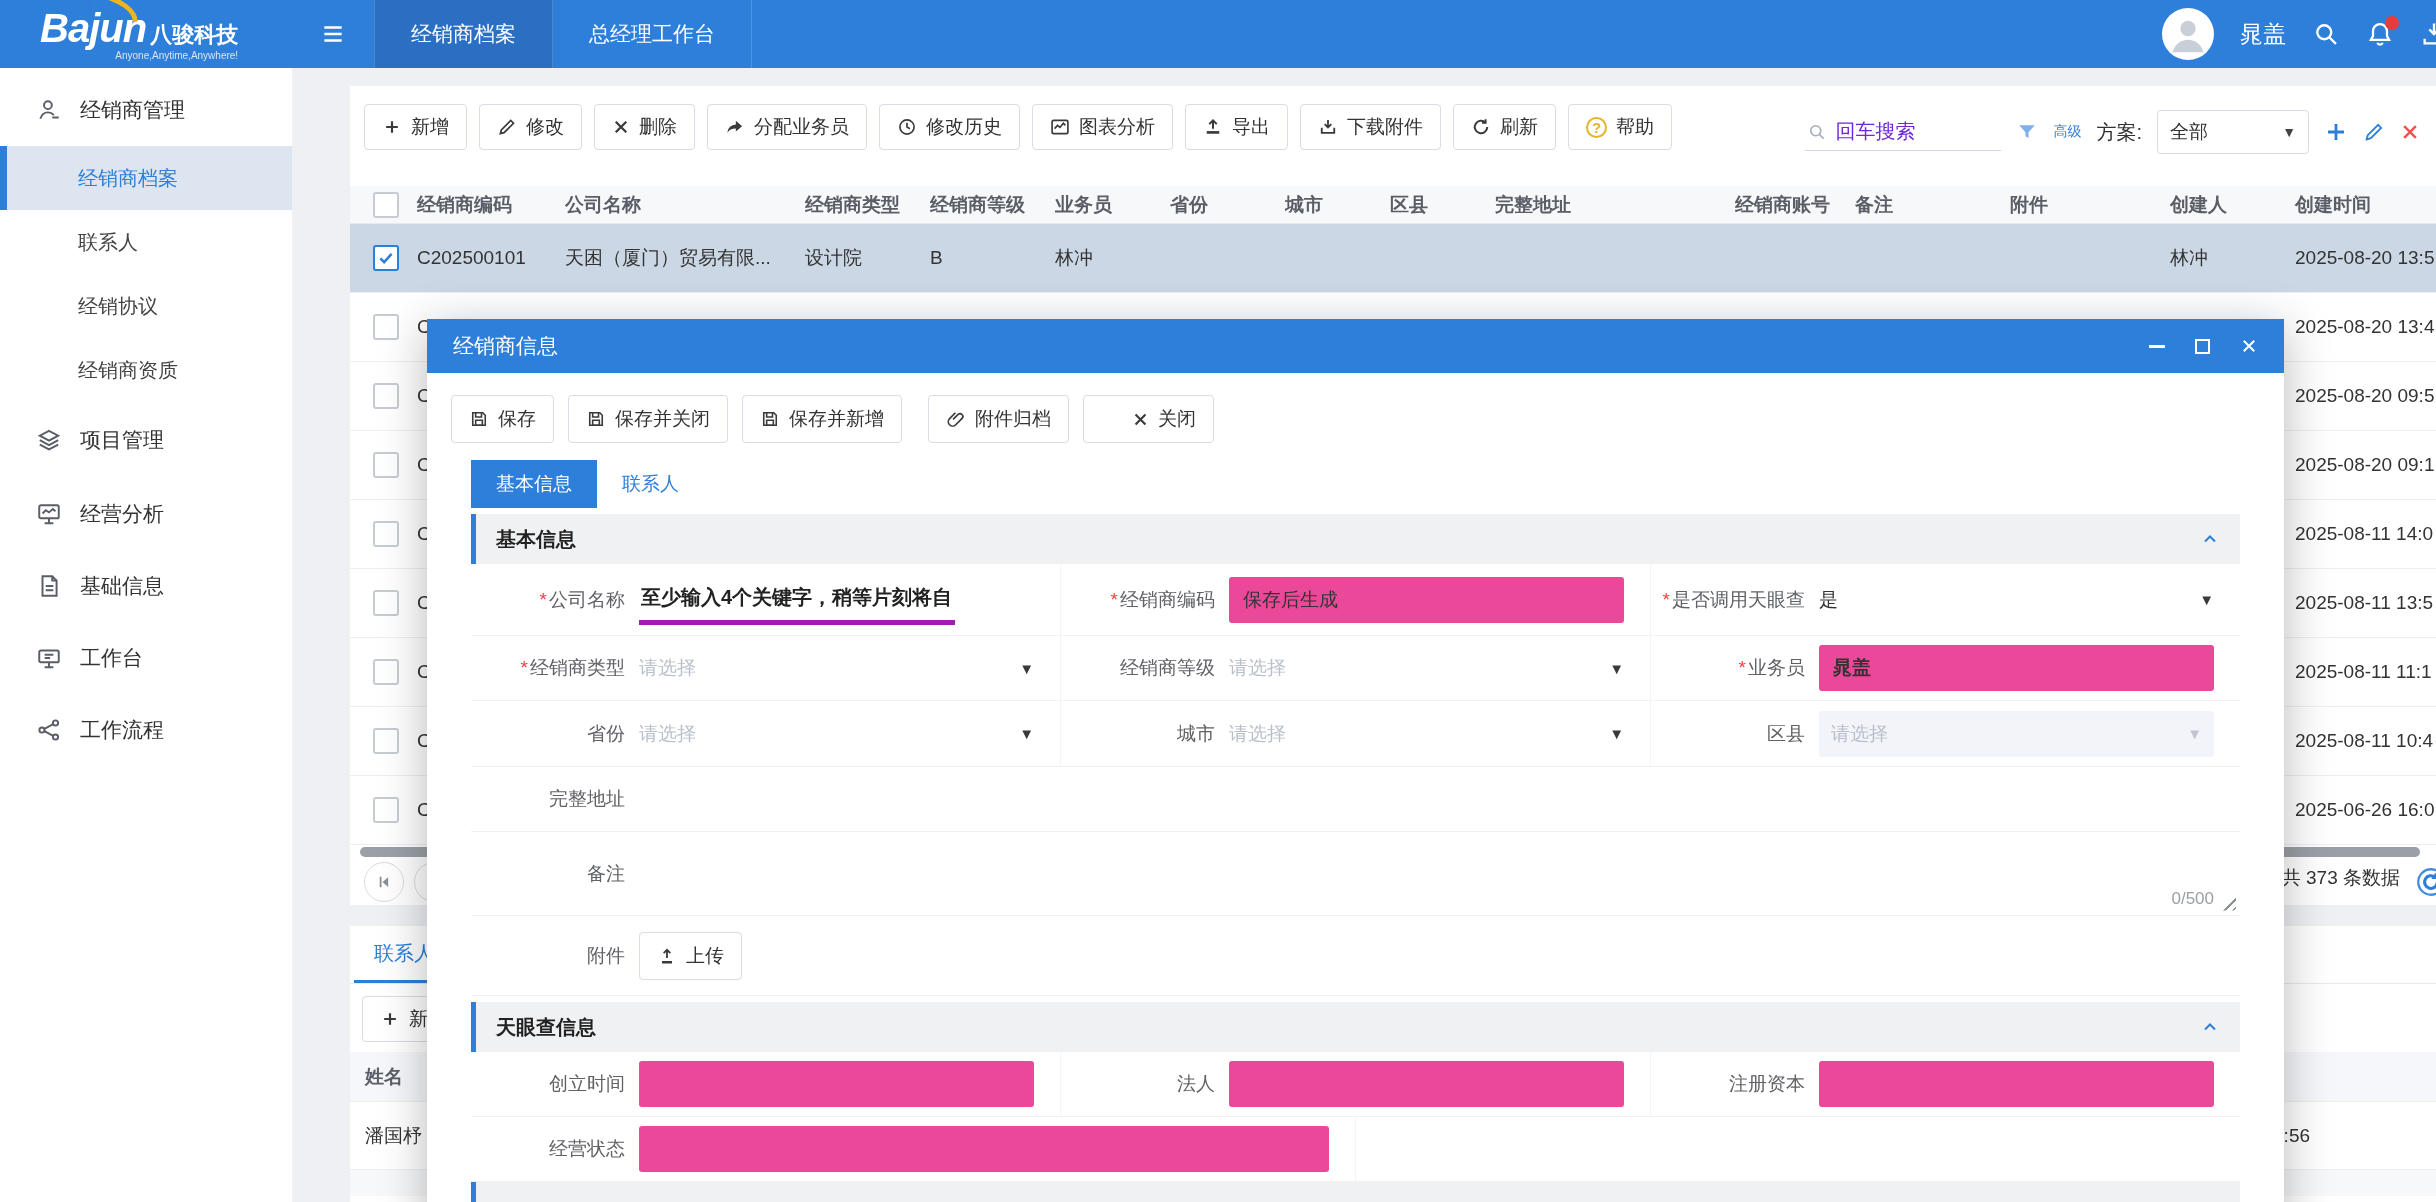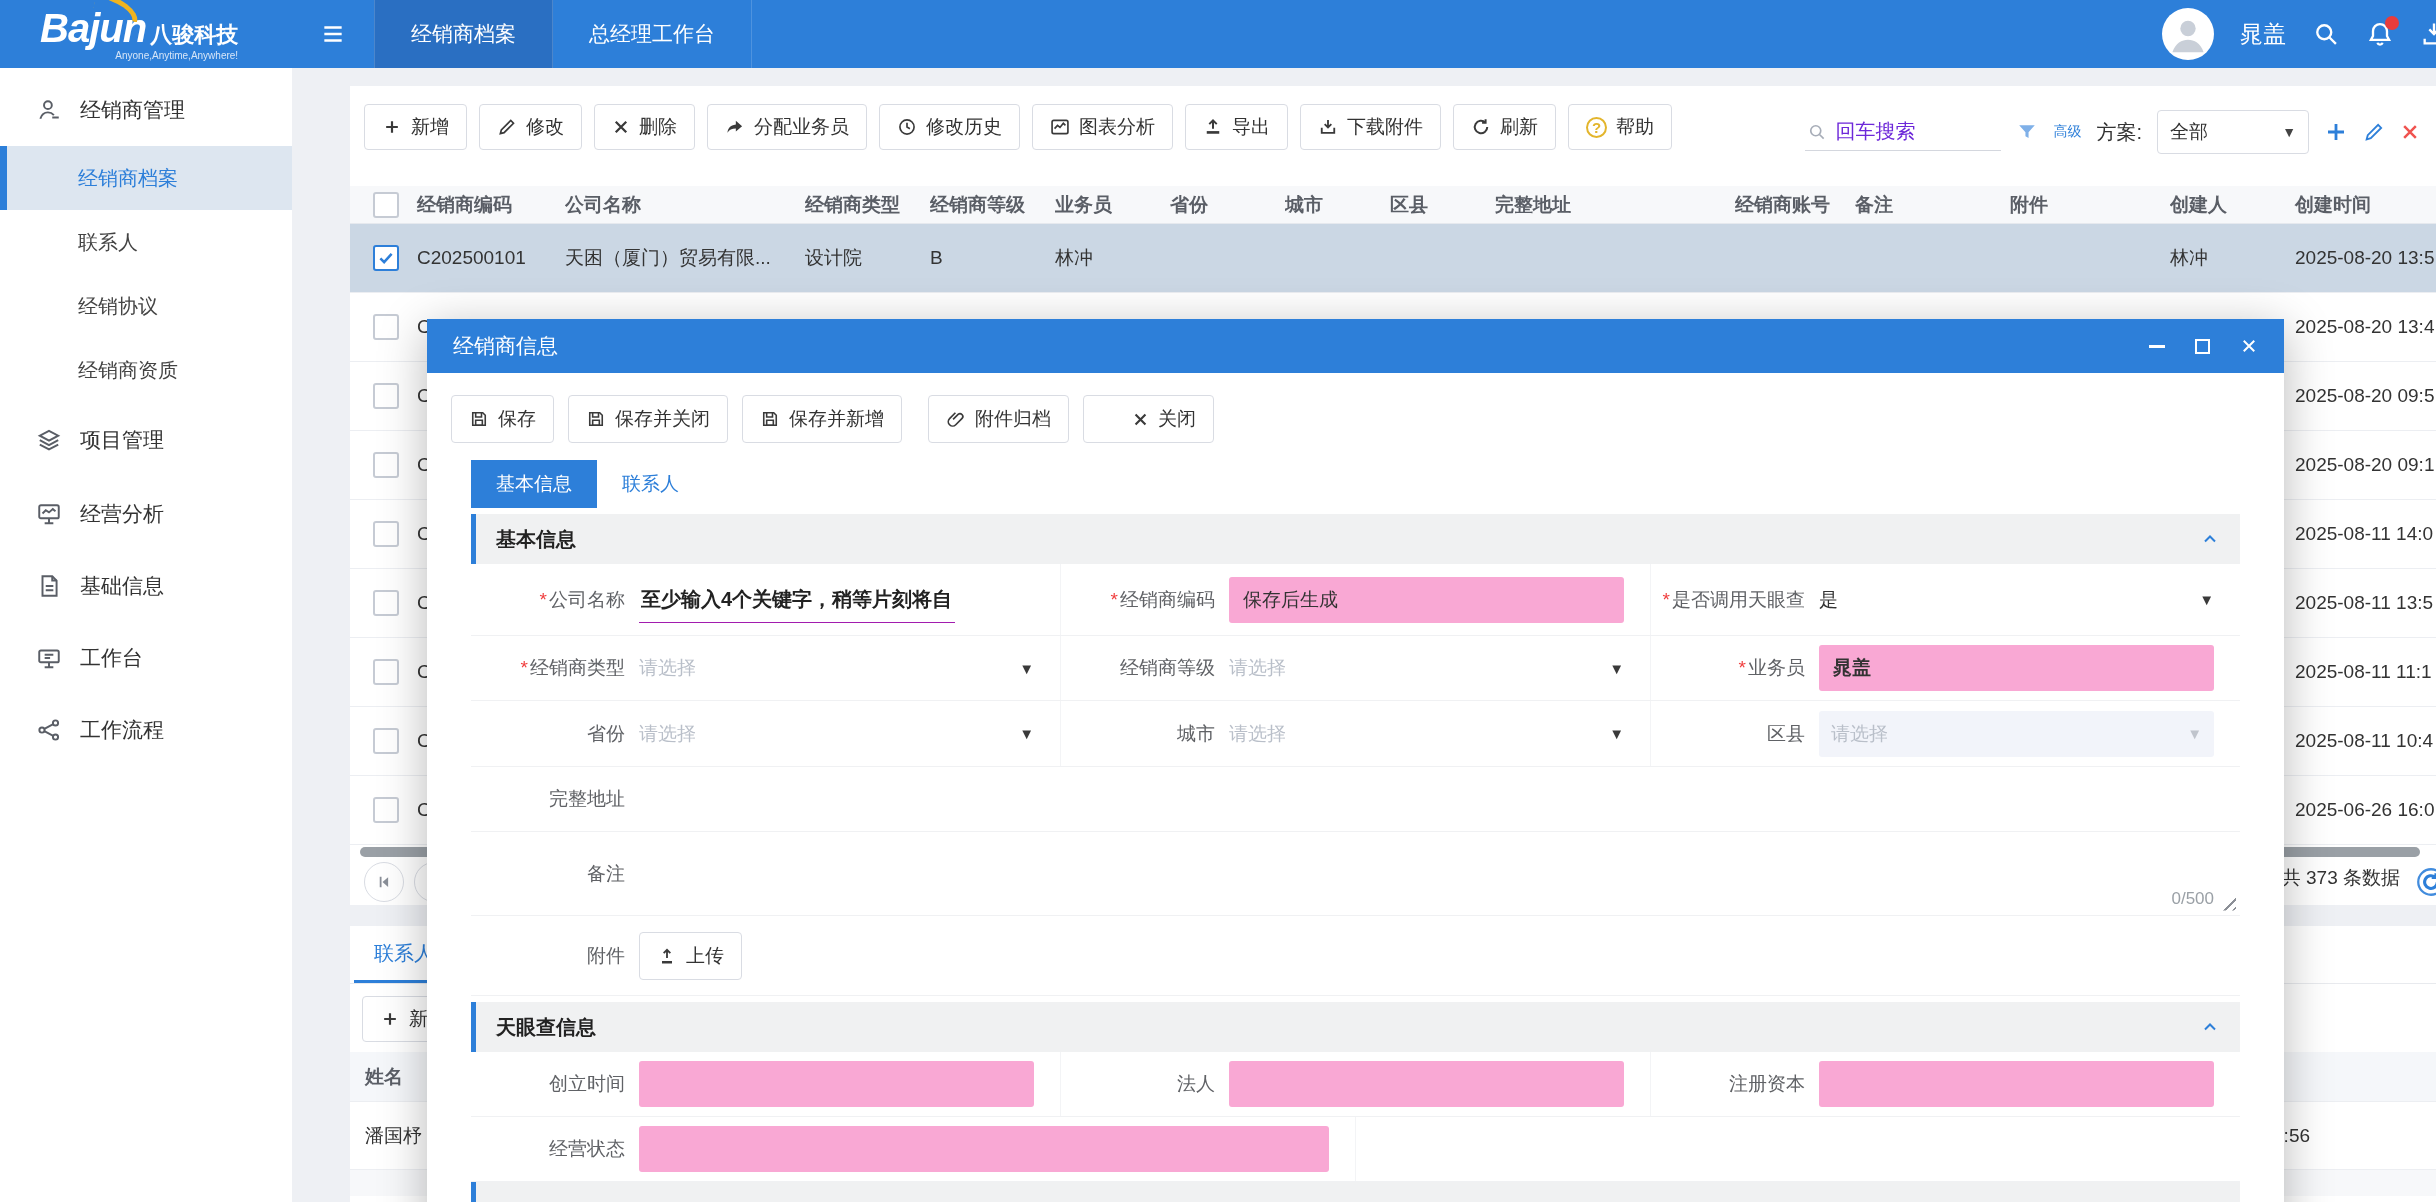--- a/index.html
+++ b/index.html
@@ -90,22 +90,22 @@
   .m-tab.active { background:#2d7fd9; color:#fff; }
   .m-body { padding:6px 44px 0 44px; flex:1; overflow:hidden; }
   .sec-hd { height:50px; background:#f0f1f2; border-left:5px solid #2d7fd9; display:flex; align-items:center; padding:0 20px; font-weight:bold; font-size:20px; color:#222; }
   .sec-hd .chev { margin-left:auto; color:#2d7fd9; cursor:pointer; display:flex; }
   .frow { display:flex; border-bottom:1px solid #f0f1f3; }
   .fcell { flex:1; display:flex; align-items:center; border-right:1px solid #f3f4f6; min-height:64px; }
   .fcell:last-child { border-right:none; }
   .flabel { width:168px; flex:none; text-align:right; font-size:19px; color:#606266; padding-right:14px; white-space:nowrap; }
   .req::before { content:"*"; color:#f03e3e; margin-right:2px; }
   .fval { flex:1; display:flex; align-items:center; padding-right:26px; font-size:19px; position:relative; min-width:0; }
-  .inp-focus { width:316px; border-bottom:1px solid #a21caf; padding:9px 2px; font-weight:bold; font-size:20px; color:#222; white-space:nowrap; overflow:hidden; }
-  .ro-box { flex:1; height:46px; background:#f9a8d4; border-radius:3px; display:flex; align-items:center; padding:0 14px; color:#333; white-space:nowrap; }
+  .inp-focus { width:316px; border-bottom:5px solid #a21caf; padding:9px 2px; font-weight:bold; font-size:20px; color:#222; white-space:nowrap; overflow:hidden; }
+  .ro-box { flex:1; height:46px; background:#ec4899; border-radius:3px; display:flex; align-items:center; padding:0 14px; color:#333; white-space:nowrap; }
   .ro-box.b { font-weight:bold; }
   .sel { flex:1; display:flex; align-items:center; cursor:pointer; min-width:0; }
   .ph { color:#b9bfc9; }
   .sel .arr { margin-left:auto; color:#3a3a3a; font-size:15px; }
   .sel.disabled { background:#f2f4fa; border-radius:3px; height:46px; padding:0 12px; cursor:default; }
   .sel.disabled .arr { color:#c0c4cc; }
   .remark-area { flex:1; height:82px; position:relative; }
   .counter { position:absolute; right:26px; bottom:6px; color:#9aa0a6; font-size:17px; }
   .resize-grip { position:absolute; right:4px; bottom:4px; width:18px; height:18px; background:repeating-linear-gradient(135deg, transparent 0 4px, #8b8f96 4px 6px); clip-path:polygon(100% 0, 100% 100%, 0 100%); cursor:nwse-resize; }
   .h72{min-height:72px;} .h64{min-height:64px;} .h66{min-height:66px;} .h58{min-height:58px;} .h84{min-height:84px;} .h80{min-height:80px;}

